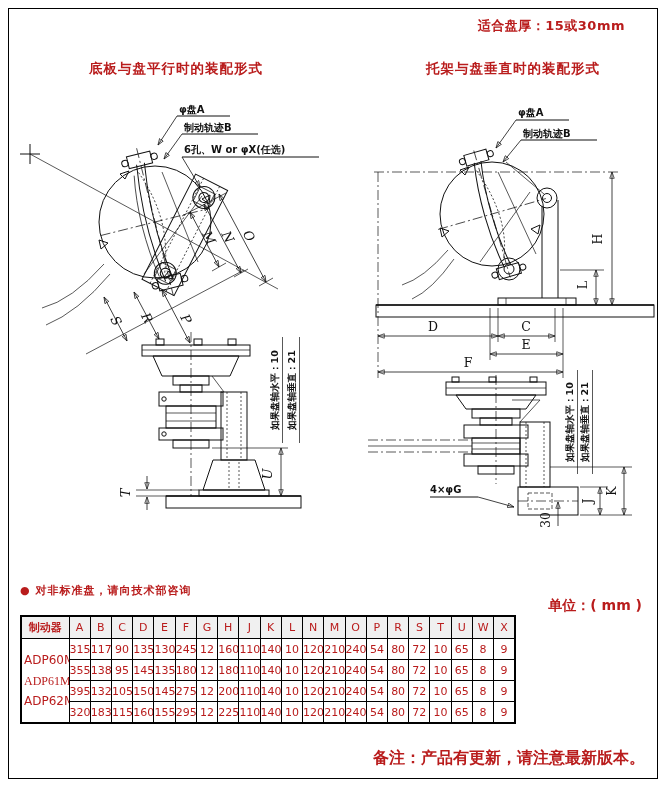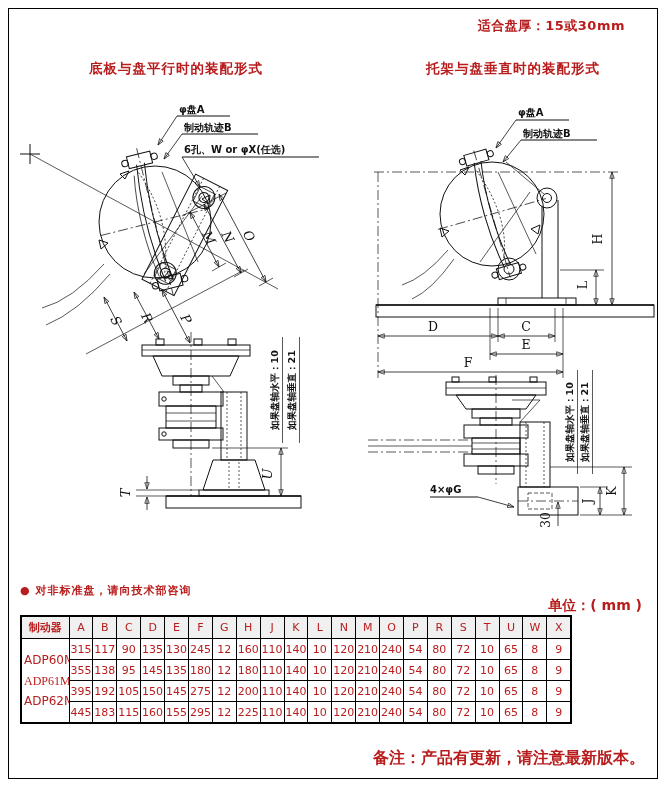--- a/index.html
+++ b/index.html
@@ -23,21 +23,21 @@
   svg .grnd{stroke-width:1.4;}
   svg .fill{fill:#111;stroke:none;}
   svg text{stroke:none;fill:#111;}
   svg .cjk{font-family:"DejaVu Sans","Liberation Sans",sans-serif;font-size:10px;font-weight:bold;}
   svg .note{font-family:"DejaVu Sans","Liberation Sans",sans-serif;font-size:9.5px;font-weight:bold;}
   svg .dim{font-family:"DejaVu Serif","Liberation Serif",serif;font-style:italic;font-size:13px;text-anchor:middle;}
   svg .dimu{font-family:"DejaVu Serif","Liberation Serif",serif;font-size:12.5px;text-anchor:middle;}
   .consult{position:absolute;left:20px;top:583px;font-size:11px;font-weight:bold;letter-spacing:1px;}
   .unit{position:absolute;right:24px;top:597px;font-size:14px;font-weight:bold;}
   .footer-note{position:absolute;right:21px;top:748px;font-size:16px;font-weight:bold;}
-  table.dims{position:absolute;left:20px;top:615px;width:552px;border-collapse:collapse;
+  table.dims{position:absolute;left:20px;top:615px;width:496px;border-collapse:collapse;
              table-layout:fixed;font-size:11px;border:2px solid #000;}
   table.dims th,table.dims td{border:1px solid #000;text-align:center;padding:0;height:20px;
              font-weight:normal;overflow:hidden;white-space:nowrap;}
   table.dims thead th{height:21px;background:#f0f0f0;}
   table.dims thead th:first-child{font-weight:bold;}
   td.model-cell{position:relative;}
   .model-label{position:absolute;left:2px;transform:translateY(-50%);font-size:12px;white-space:nowrap;}
 </style>
 </head>
 <body>
@@ -433,21 +433,21 @@
           <td>54</td>
           <td>80</td>
           <td>72</td>
           <td>10</td>
           <td>65</td>
           <td>8</td>
           <td>9</td>
         </tr>
         <tr>
           <td>395</td>
-          <td>192</td>
+          <td>132</td>
           <td>105</td>
           <td>150</td>
           <td>145</td>
           <td>275</td>
           <td>12</td>
           <td>200</td>
           <td>110</td>
           <td>140</td>
           <td>10</td>
           <td>120</td>
@@ -455,21 +455,21 @@
           <td>240</td>
           <td>54</td>
           <td>80</td>
           <td>72</td>
           <td>10</td>
           <td>65</td>
           <td>8</td>
           <td>9</td>
         </tr>
         <tr>
-          <td>445</td>
+          <td>320</td>
           <td>183</td>
           <td>115</td>
           <td>160</td>
           <td>155</td>
           <td>295</td>
           <td>12</td>
           <td>225</td>
           <td>110</td>
           <td>140</td>
           <td>10</td>

